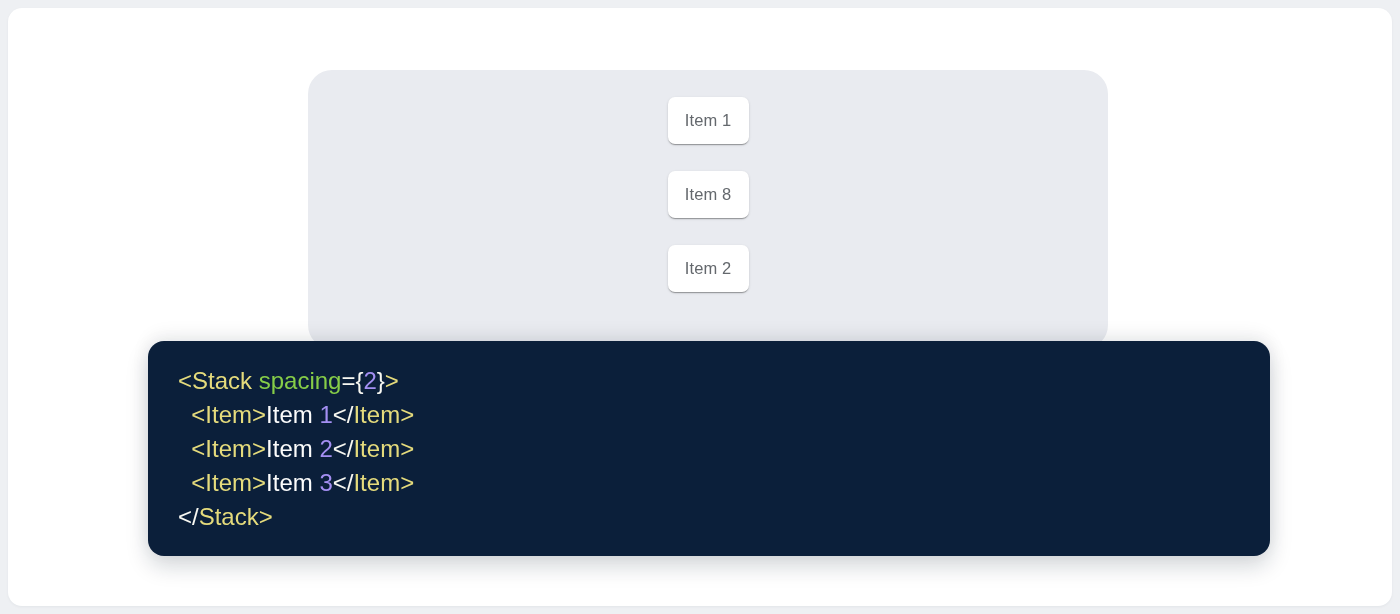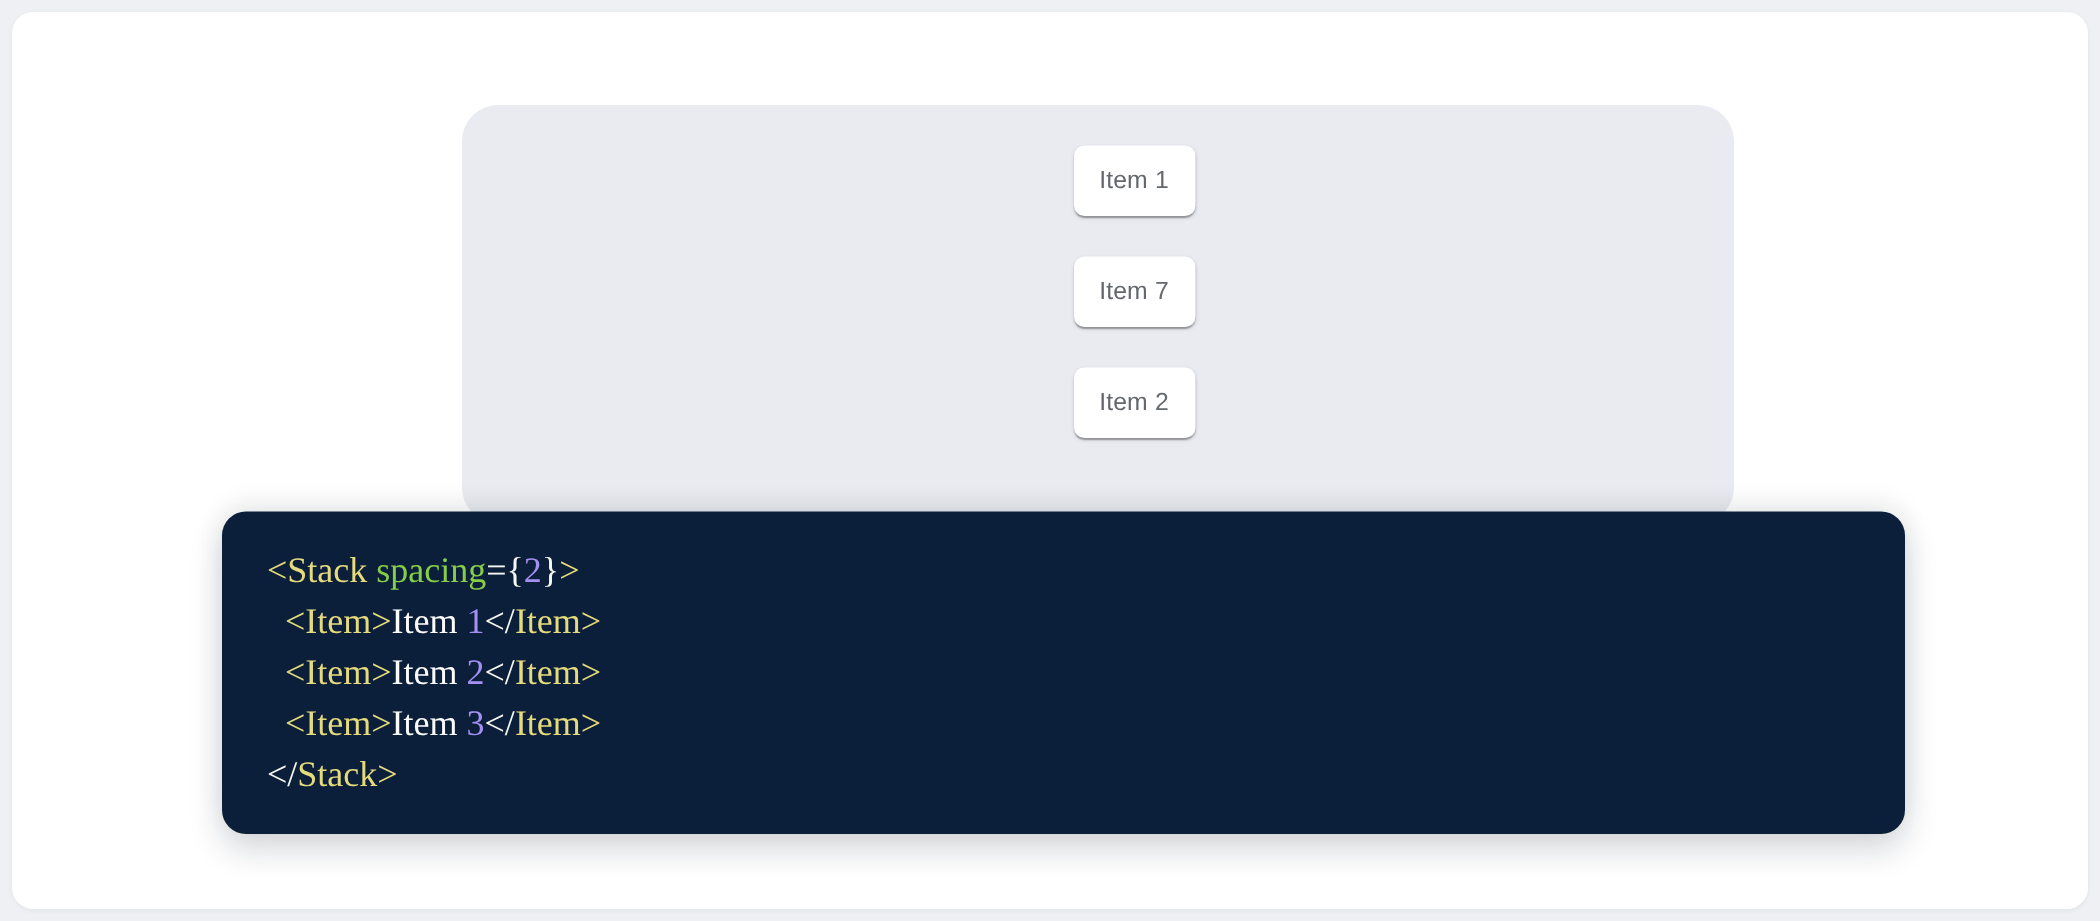--- a/index.html
+++ b/index.html
@@ -27,21 +27,20 @@
     box-shadow: 0 1px 3px rgba(15, 30, 50, 0.05);
   }
   .demo-panel {
     position: absolute;
     left: 300px;
     top: 62px;
     width: 800px;
     height: 279px;
     background: #e9ebf0;
     border-radius: 24px;
-    padding-left: 48px;
   }
   .stack {
     display: flex;
     flex-direction: column;
     align-items: center;
     padding-top: 27px;
     gap: 27px;
   }
   .item-card {
     width: 81px;
@@ -59,21 +58,21 @@
   .code-block {
     position: absolute;
     left: 140px;
     top: 333px;
     width: 1122px;
     height: 215px;
     box-sizing: border-box;
     border-radius: 16px;
     padding: 23px 30px 22px 30px;
     margin: 0;
-    font-family: Liberation Serif, serif;
+    font-family: Liberation Sans, sans-serif;
     font-size: 24px;
     line-height: 34px;
     white-space: pre;
     box-shadow: 0 10px 22px rgba(10, 25, 45, 0.18), 0 -6px 18px rgba(10, 25, 45, 0.07);
     overflow: hidden;
   }
   .code-line {
     height: 34px;
   }
 </style>
@@ -81,21 +80,21 @@
 <body>
 
 <div class="frame">
   <div class="card">
     <div class="demo-panel">
       <div class="stack" id="stack">
           <div class="item-card">
             <span>Item 1</span>
           </div>
           <div class="item-card">
-            <span>Item 7</span>
+            <span>Item 8</span>
           </div>
           <div class="item-card">
             <span>Item 2</span>
           </div>
         </div>
     </div>
     <pre class="code-block" id="code" style="background: rgb(11, 31, 58);"><div class="code-line"><span style="color: rgb(229, 219, 124);">&lt;Stack </span><span style="color: rgb(134, 205, 72);">spacing</span><span style="color: rgb(248, 248, 242);">={</span><span style="color: rgb(164, 143, 242);">2</span><span style="color: rgb(248, 248, 242);">}</span><span style="color: rgb(229, 219, 124);">&gt;</span></div><div class="code-line"><span style="color: rgb(252, 252, 252);">  </span><span style="color: rgb(229, 219, 124);">&lt;Item&gt;</span><span style="color: rgb(252, 252, 252);">Item </span><span style="color: rgb(164, 143, 242);">1</span><span style="color: rgb(248, 248, 242);">&lt;/</span><span style="color: rgb(229, 219, 124);">Item&gt;</span></div><div class="code-line"><span style="color: rgb(252, 252, 252);">  </span><span style="color: rgb(229, 219, 124);">&lt;Item&gt;</span><span style="color: rgb(252, 252, 252);">Item </span><span style="color: rgb(164, 143, 242);">2</span><span style="color: rgb(248, 248, 242);">&lt;/</span><span style="color: rgb(229, 219, 124);">Item&gt;</span></div><div class="code-line"><span style="color: rgb(252, 252, 252);">  </span><span style="color: rgb(229, 219, 124);">&lt;Item&gt;</span><span style="color: rgb(252, 252, 252);">Item </span><span style="color: rgb(164, 143, 242);">3</span><span style="color: rgb(248, 248, 242);">&lt;/</span><span style="color: rgb(229, 219, 124);">Item&gt;</span></div><div class="code-line"><span style="color: rgb(248, 248, 242);">&lt;/</span><span style="color: rgb(229, 219, 124);">Stack&gt;</span></div></pre>
   </div>
 </div>
 

